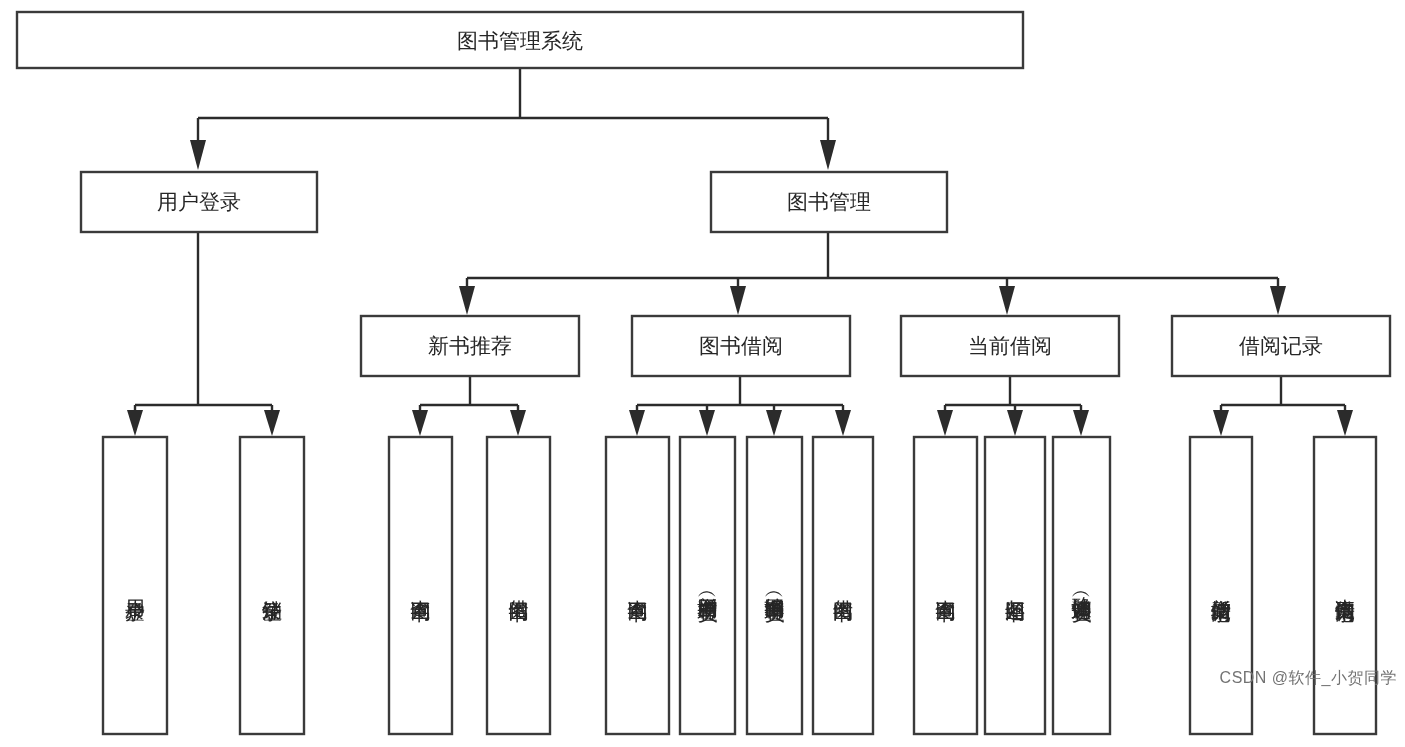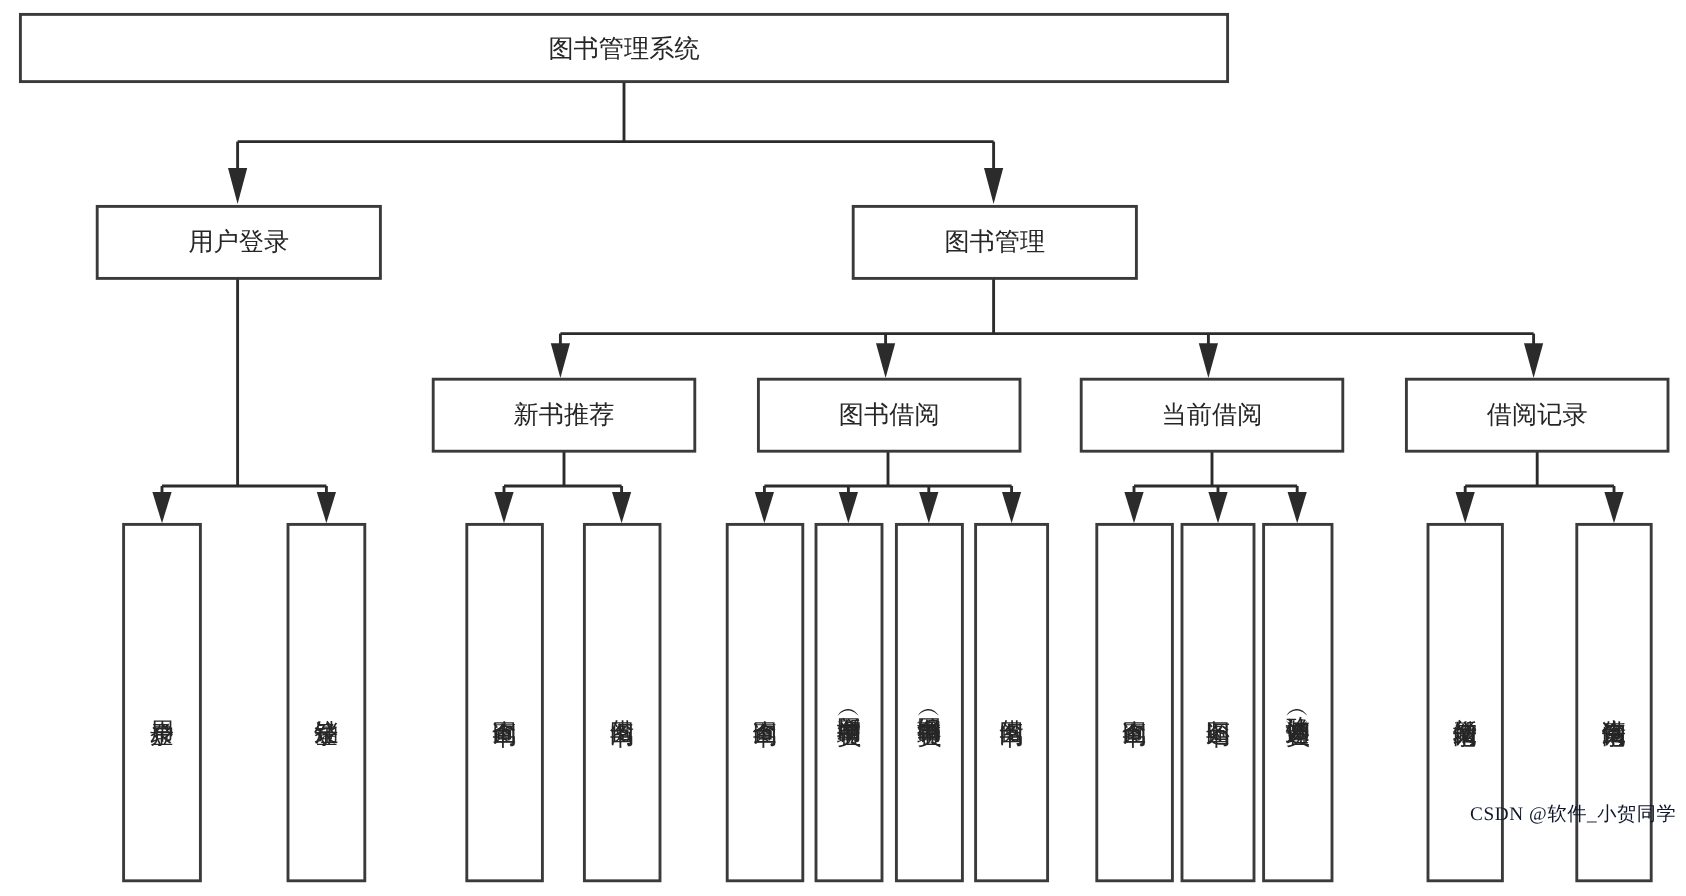--- a/index.html
+++ b/index.html
@@ -46,23 +46,23 @@
     font-family: "DejaVu Sans", "Liberation Sans", sans-serif;
     font-size: 21px;
     fill: #262626;
     text-anchor: middle;
     dominant-baseline: middle;
   }
   .watermark {
     position: absolute;
     right: 8px;
     bottom: 4px;
-    font-family: Liberation Serif, serif;
+    font-family: Liberation Sans, sans-serif;
     font-size: 16px;
-    color: #0f172a;
+    color: #737373;
     white-space: nowrap;
     letter-spacing: 0.5px;
     margin-top: 24px;
   }
   
   .vlabel {
     position: absolute;
     font-family: "DejaVu Sans", "Liberation Sans", sans-serif;
     font-size: 20px;
     color: #262626;

